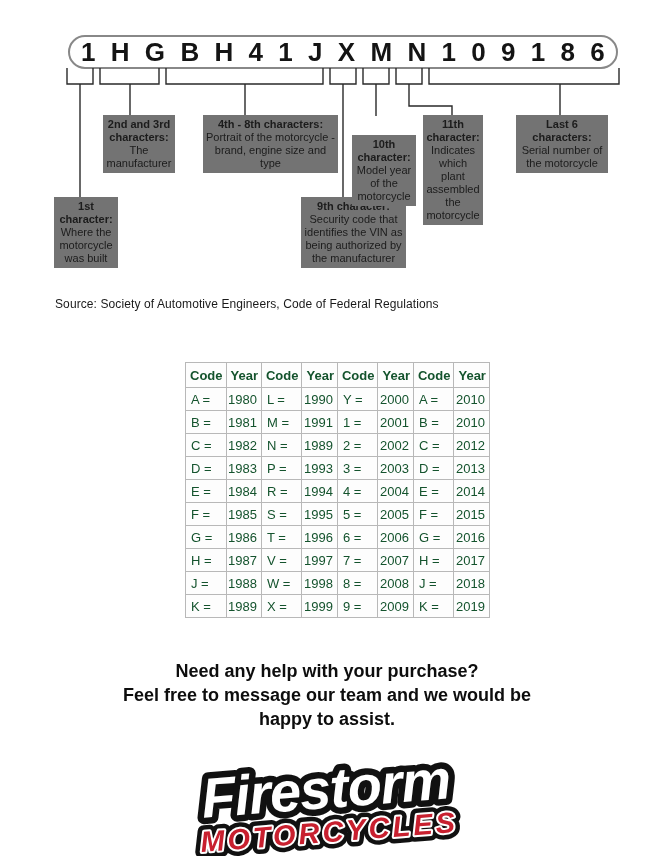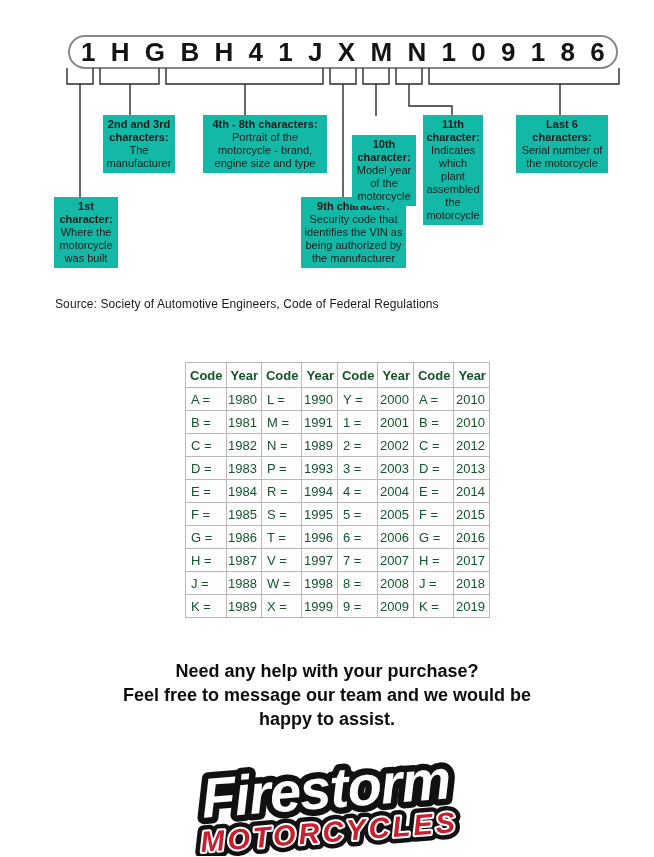--- a/index.html
+++ b/index.html
@@ -41,31 +41,31 @@
   .bracket-svg {
     position: absolute;
     left: 0; top: 0;
     width: 654px; height: 300px;
     pointer-events: none;
   }
 
   
   .callout {
     position: absolute;
-    background: #14b8a6;
+    background: #737373;
     padding: 3px 3px;
     text-align: center;
     font-size: 11px;
     line-height: 13px;
     color: #1c1c1c;
   }
   .callout .t { font-weight: bold; }
   .co-1 { left: 54px;  top: 197px; width: 64px;  }
   .co-2 { left: 103px; top: 115px; width: 72px;  }
-  .co-3 { left: 203px; top: 115px; width: 124px; text-align: center; }
+  .co-3 { left: 203px; top: 115px; width: 135px; text-align: center; }
   .co-4 { left: 301px; top: 197px; width: 105px;  }
   .co-5 { left: 352px; top: 115px; width: 64px; margin-top: 20px;  }
   .co-6 { left: 423px; top: 115px; width: 60px;  }
   .co-7 { left: 516px; top: 115px; width: 92px;  }
 
   .source-note {
     position: absolute;
     left: 55px; top: 297px;
     font-size: 12px;
     color: #1a1a1a;

